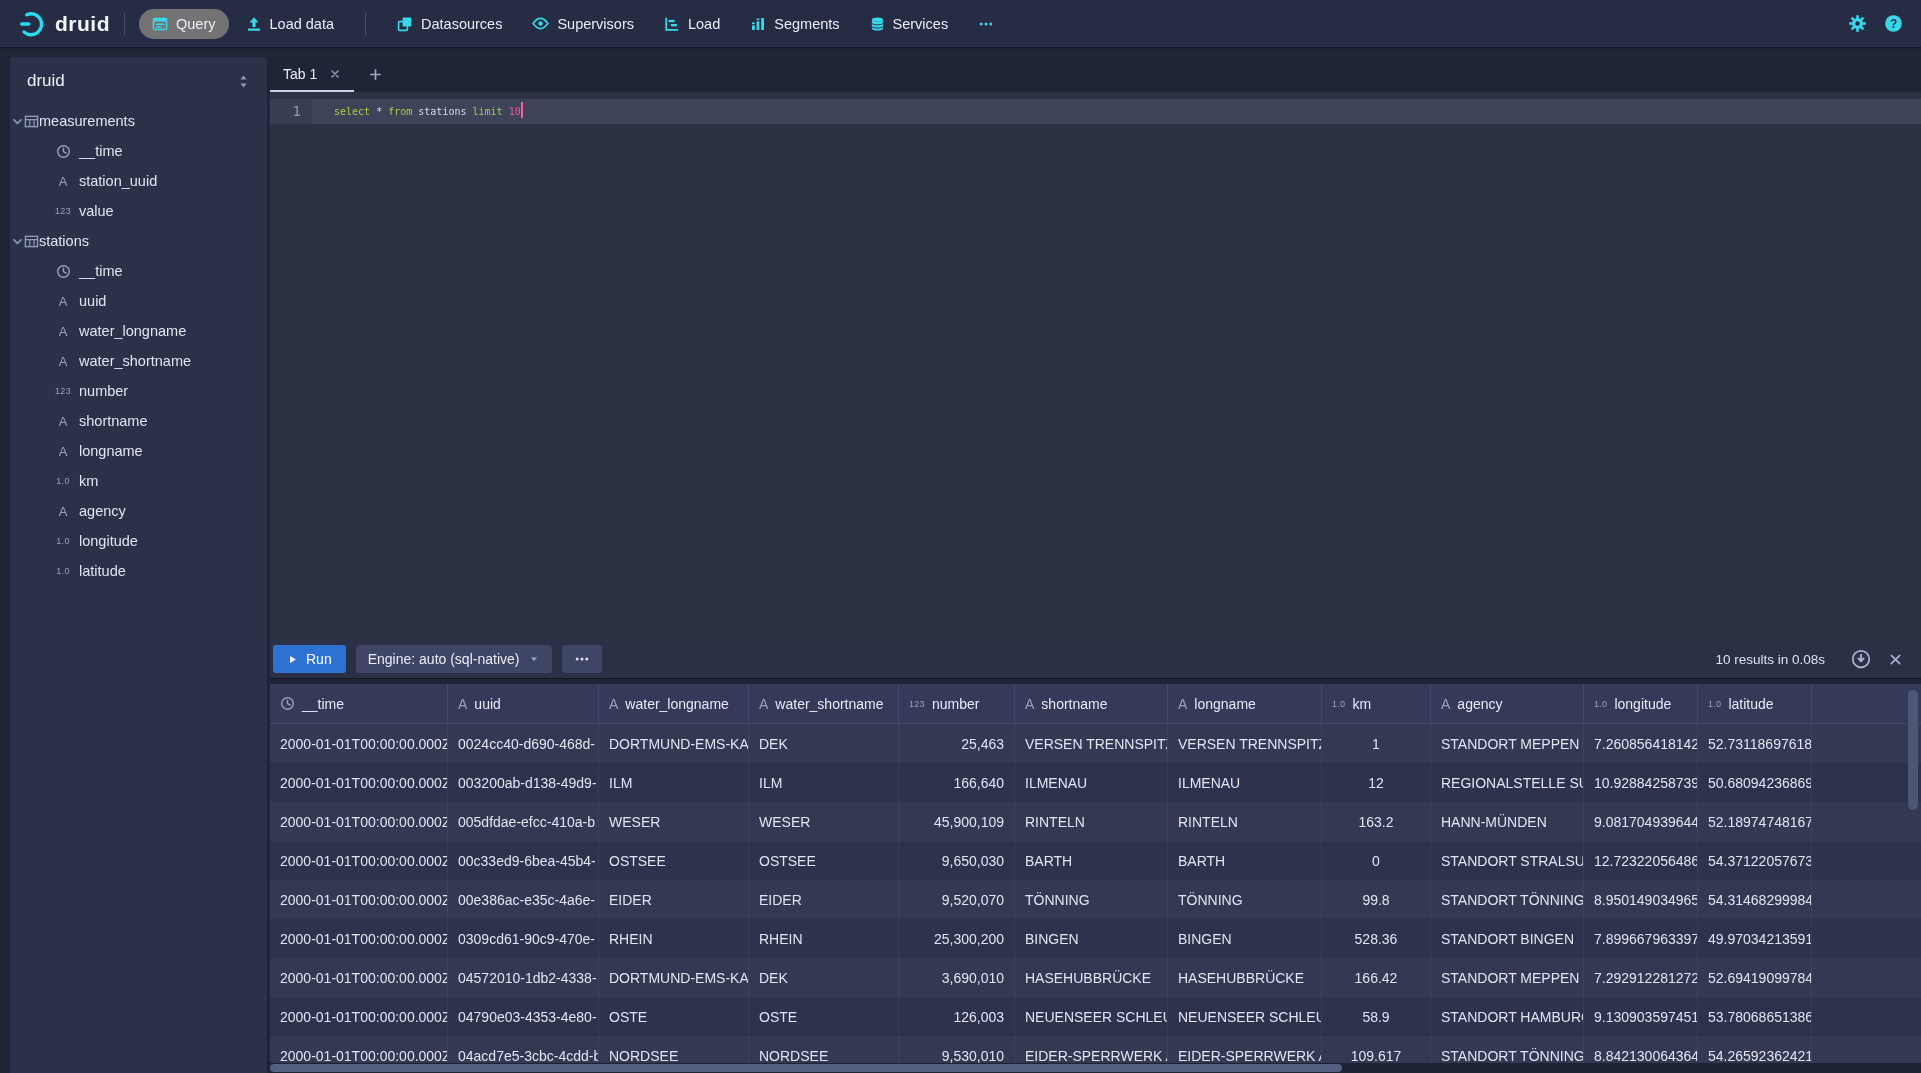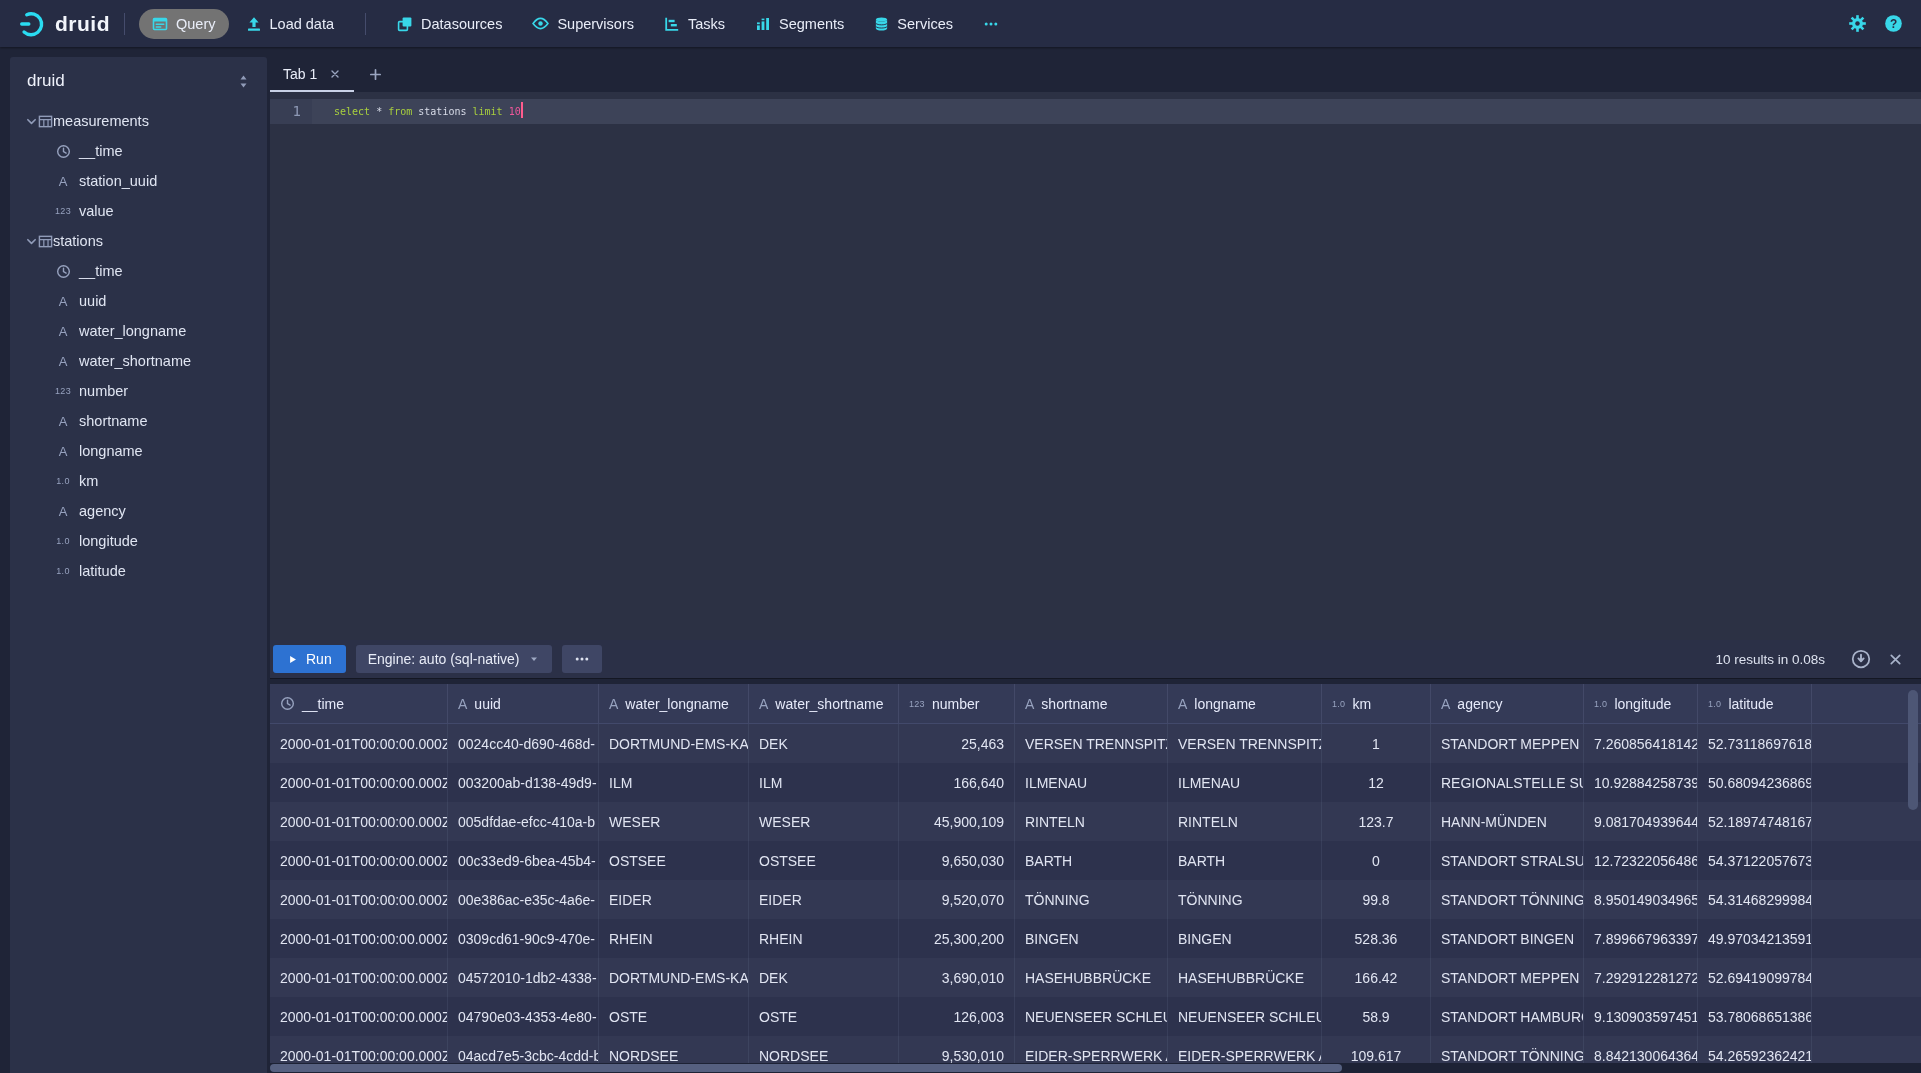--- a/index.html
+++ b/index.html
@@ -21,21 +21,21 @@
   .nav-right { margin-left:auto; display:flex; align-items:center; gap:17px; padding-right:18px; }
   .nav-right .nicon { color:#38d7e9; cursor:pointer; }
 
   
   .sidebar { position:absolute; left:10px; top:57px; width:257px; bottom:0; background:#2b3148;
              border-radius:3px 3px 0 0; padding-top:14px; }
   .side-head { display:flex; align-items:center; justify-content:space-between; padding:0 16px 0 17px; }
   .side-title { font-size:17px; color:#eef1fa; }
   .tree { margin-top:15px; }
   .trow { height:30px; display:flex; align-items:center; cursor:pointer; }
-  .trow.group { padding-left:15px; }
+  .trow.group { padding-left:1px; }
   .trow.child { padding-left:41px; gap:4px; }
   .trow .label { font-size:14.5px; color:#e0e5f2; }
   .ticon { color:#909bb8; display:flex; align-items:center; justify-content:center; }
   .tslot { width:24px; display:flex; align-items:center; justify-content:center; color:#97a2bf; flex:none; }
   .tslot .ltr { font-size:13px; }
   .tslot .num { font-size:9px; letter-spacing:.3px; }
 
   
   .tabbar { position:absolute; left:270px; top:57px; right:0; height:35px; display:flex; align-items:stretch; }
   .tab { display:flex; align-items:center; gap:12px; padding:0 13px; border-bottom:2px solid #c9d1e6; cursor:pointer; }
@@ -142,21 +142,21 @@
         <span>Supervisors</span>
       </div>
       <div class="nav-item">
         <span class="nicon" style="display: flex;">
           <svg width="16" height="16" viewBox="0 0 16 16">
             <path d="M2.2 1.8 v12 h12" fill="none" stroke="currentColor" stroke-width="1.8"></path>
             <rect x="4.6" y="3.8" width="6" height="2.4" fill="currentColor"></rect>
             <rect x="6.8" y="8" width="6" height="2.4" fill="currentColor"></rect>
           </svg>
         </span>
-        <span>Tasks</span>
+        <span>Load</span>
       </div>
       <div class="nav-item">
         <span class="nicon" style="display: flex;">
           <svg width="16" height="16" viewBox="0 0 16 16" fill="currentColor">
             <rect x="2" y="9.4" width="2.8" height="4.6"></rect>
             <rect x="2" y="6.4" width="2.8" height="1.8"></rect>
             <rect x="6.6" y="5.4" width="2.8" height="8.6"></rect>
             <rect x="6.6" y="2.6" width="2.8" height="1.6"></rect>
             <rect x="11.2" y="2" width="2.8" height="12"></rect>
           </svg>
@@ -486,21 +486,21 @@
         <div class="td fill"></div>
       </div>
       <div class="tr">
         <div class="td" style="width: 178px;">2000-01-01T00:00:00.000Z</div>
         <div class="td" style="width: 151px;">005dfdae-efcc-410a-b</div>
         <div class="td" style="width: 150px;">WESER</div>
         <div class="td" style="width: 150px;">WESER</div>
         <div class="td right" style="width: 116px;">45,900,109</div>
         <div class="td" style="width: 153px;">RINTELN</div>
         <div class="td" style="width: 154px;">RINTELN</div>
-        <div class="td center" style="width: 109px;">123.7</div>
+        <div class="td center" style="width: 109px;">163.2</div>
         <div class="td" style="width: 153px;">HANN-MÜNDEN</div>
         <div class="td" style="width: 114px;">9.08170493964461</div>
         <div class="td" style="width: 114px;">52.1897474816782</div>
         <div class="td fill"></div>
       </div>
       <div class="tr">
         <div class="td" style="width: 178px;">2000-01-01T00:00:00.000Z</div>
         <div class="td" style="width: 151px; text-align: right;">00c33ed9-6bea-45b4-</div>
         <div class="td" style="width: 150px;">OSTSEE</div>
         <div class="td" style="width: 150px;">OSTSEE</div>

